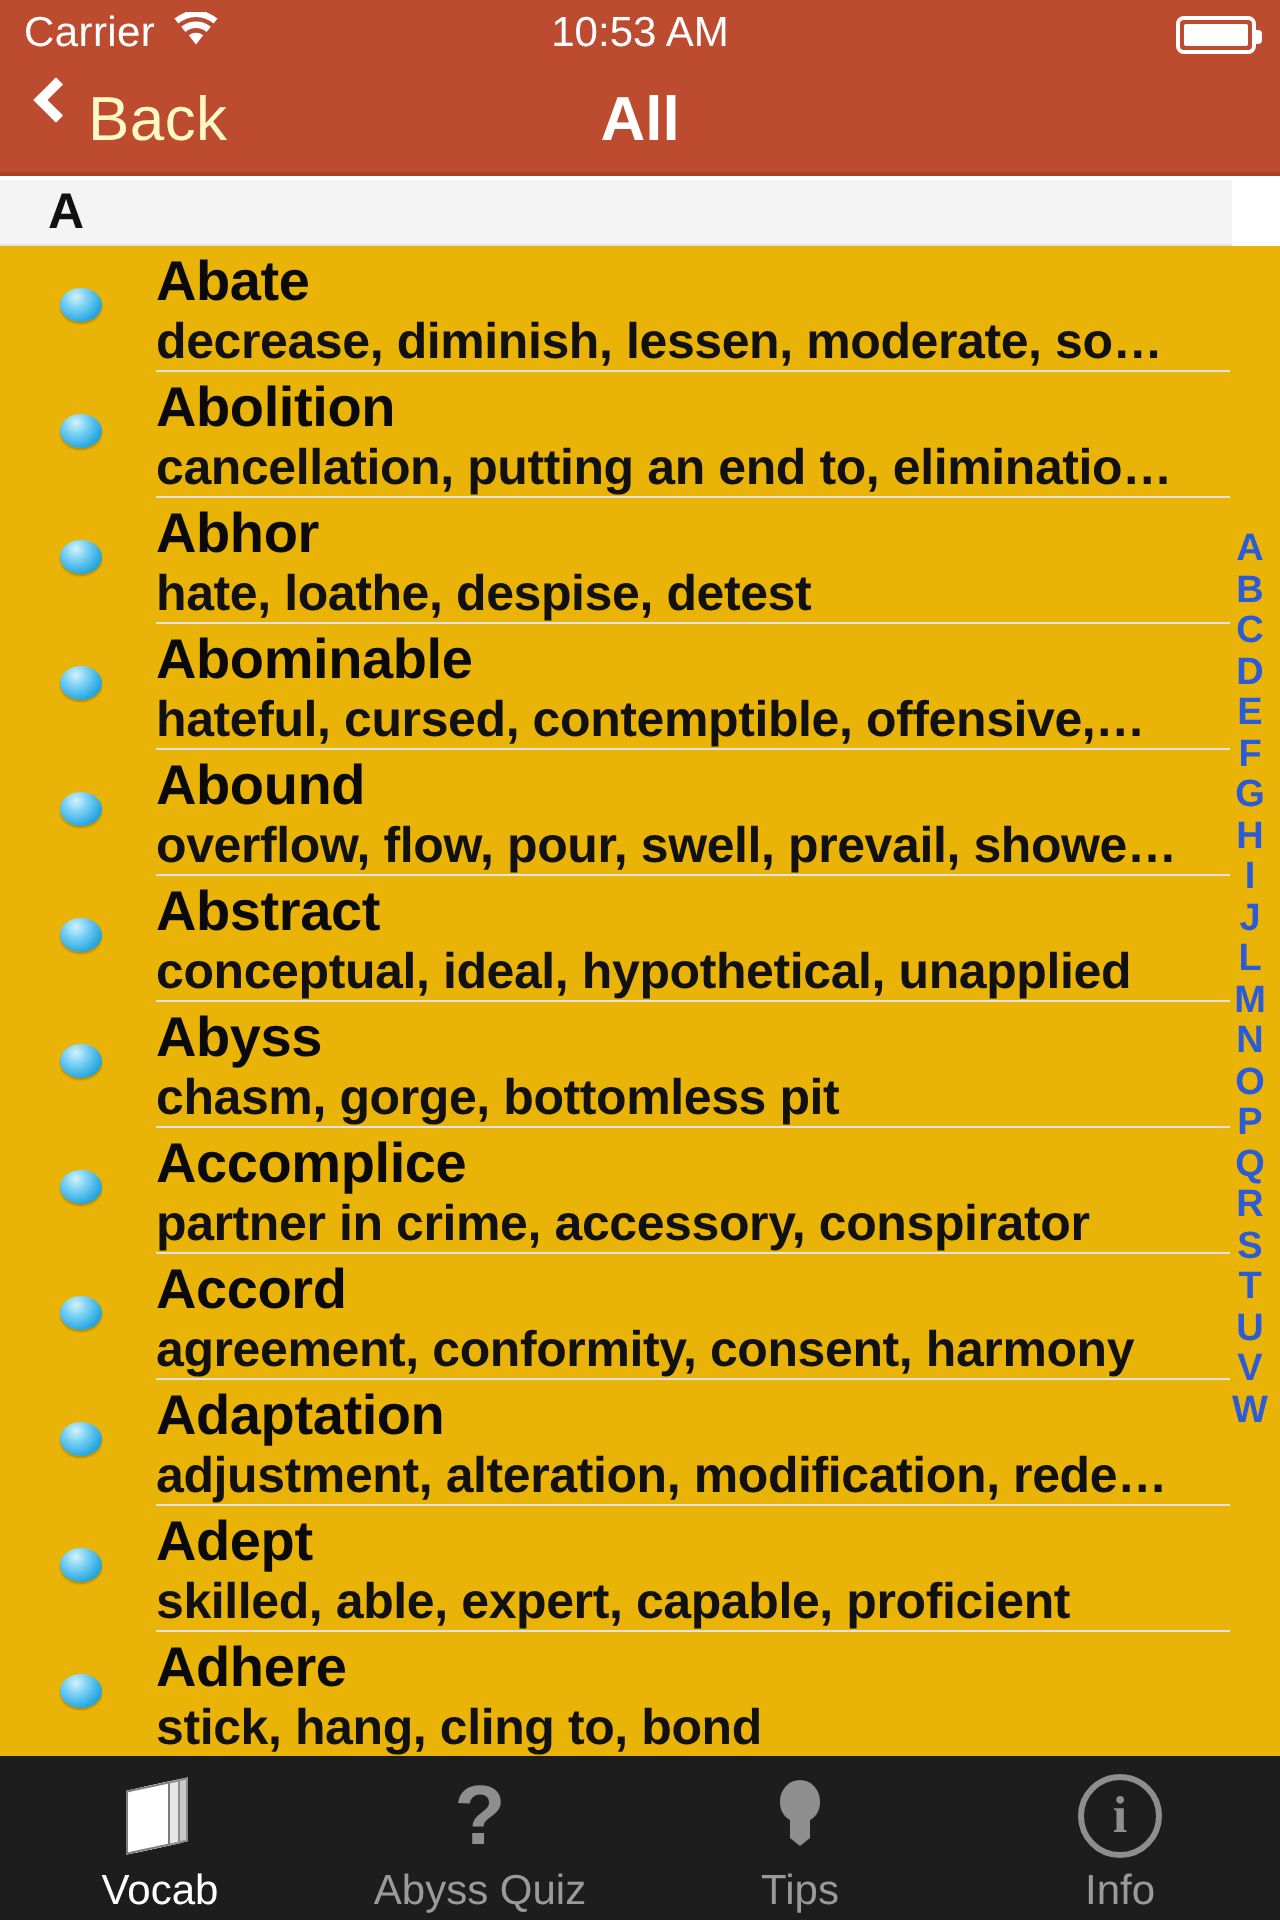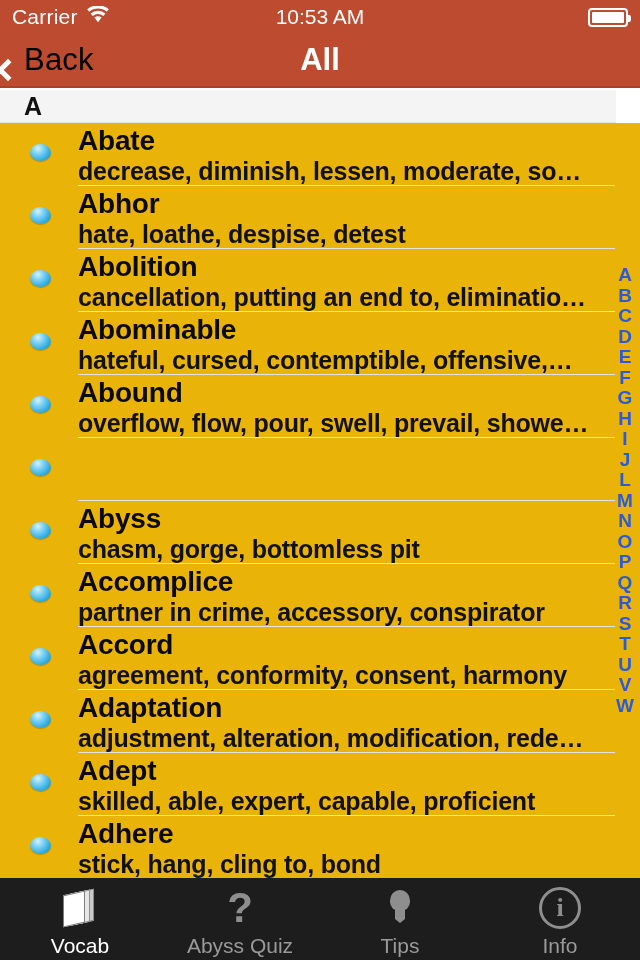--- a/index.html
+++ b/index.html
@@ -38,22 +38,22 @@
   .battery-fill { height:100%; background:#ffffff; border-radius:1px; }
 
   
   .navbar {
     position:absolute; top:34px; left:0; width:640px; height:54px;
     background:#bd4b2f;
     display:flex; align-items:center;
     border-bottom:2px solid #a8402a;
   }
   .nav-back {
-    display:flex; align-items:flex-end; gap:6px;
-    padding-left:0; color:#000000; cursor:pointer;
+    display:flex; align-items:flex-start; gap:6px;
+    padding-left:20px; color:#fef9c3; cursor:pointer;
   }
   .chev {
     width:16px; height:16px;
     border-left:5px solid #fff; border-bottom:5px solid #fff;
     transform:rotate(45deg); margin-right:2px;
   }
   .nav-back-label { font-size:31px; font-weight:400; letter-spacing:.2px; }
   .nav-title {
     position:absolute; left:0; right:0; text-align:center;
     font-size:31px; font-weight:700; color:#ffffff;
@@ -210,47 +210,51 @@
       <div class="row">
         <span class="bullet"></span>
         <div class="row-text">
           <div class="word">Abate</div>
           <div class="defn">decrease, diminish, lessen, moderate, so…</div>
         </div>
       </div>
       <div class="row">
         <span class="bullet"></span>
         <div class="row-text">
+          <div class="word">Abolition</div>
+          <div class="defn">cancellation, putting an end to, eliminatio…</div>
+        </div>
+      </div>
+      <div class="row">
+        <span class="bullet"></span>
+        <div class="row-text">
           <div class="word">Abhor</div>
           <div class="defn">hate, loathe, despise, detest</div>
         </div>
       </div>
       <div class="row">
         <span class="bullet"></span>
         <div class="row-text">
-          <div class="word">Abolition</div>
-          <div class="defn">cancellation, putting an end to, eliminatio…</div>
-        </div>
-      </div>
-      <div class="row">
-        <span class="bullet"></span>
-        <div class="row-text">
           <div class="word">Abominable</div>
           <div class="defn">hateful, cursed, contemptible, offensive,…</div>
         </div>
       </div>
       <div class="row">
         <span class="bullet"></span>
         <div class="row-text">
           <div class="word">Abound</div>
           <div class="defn">overflow, flow, pour, swell, prevail, showe…</div>
         </div>
       </div>
       <div class="row">
         <span class="bullet"></span>
+        <div class="row-text">
+          <div class="word">Abstract</div>
+          <div class="defn">conceptual, ideal, hypothetical, unapplied</div>
+        </div>
       </div>
       <div class="row">
         <span class="bullet"></span>
         <div class="row-text">
           <div class="word">Abyss</div>
           <div class="defn">chasm, gorge, bottomless pit</div>
         </div>
       </div>
       <div class="row">
         <span class="bullet"></span>

